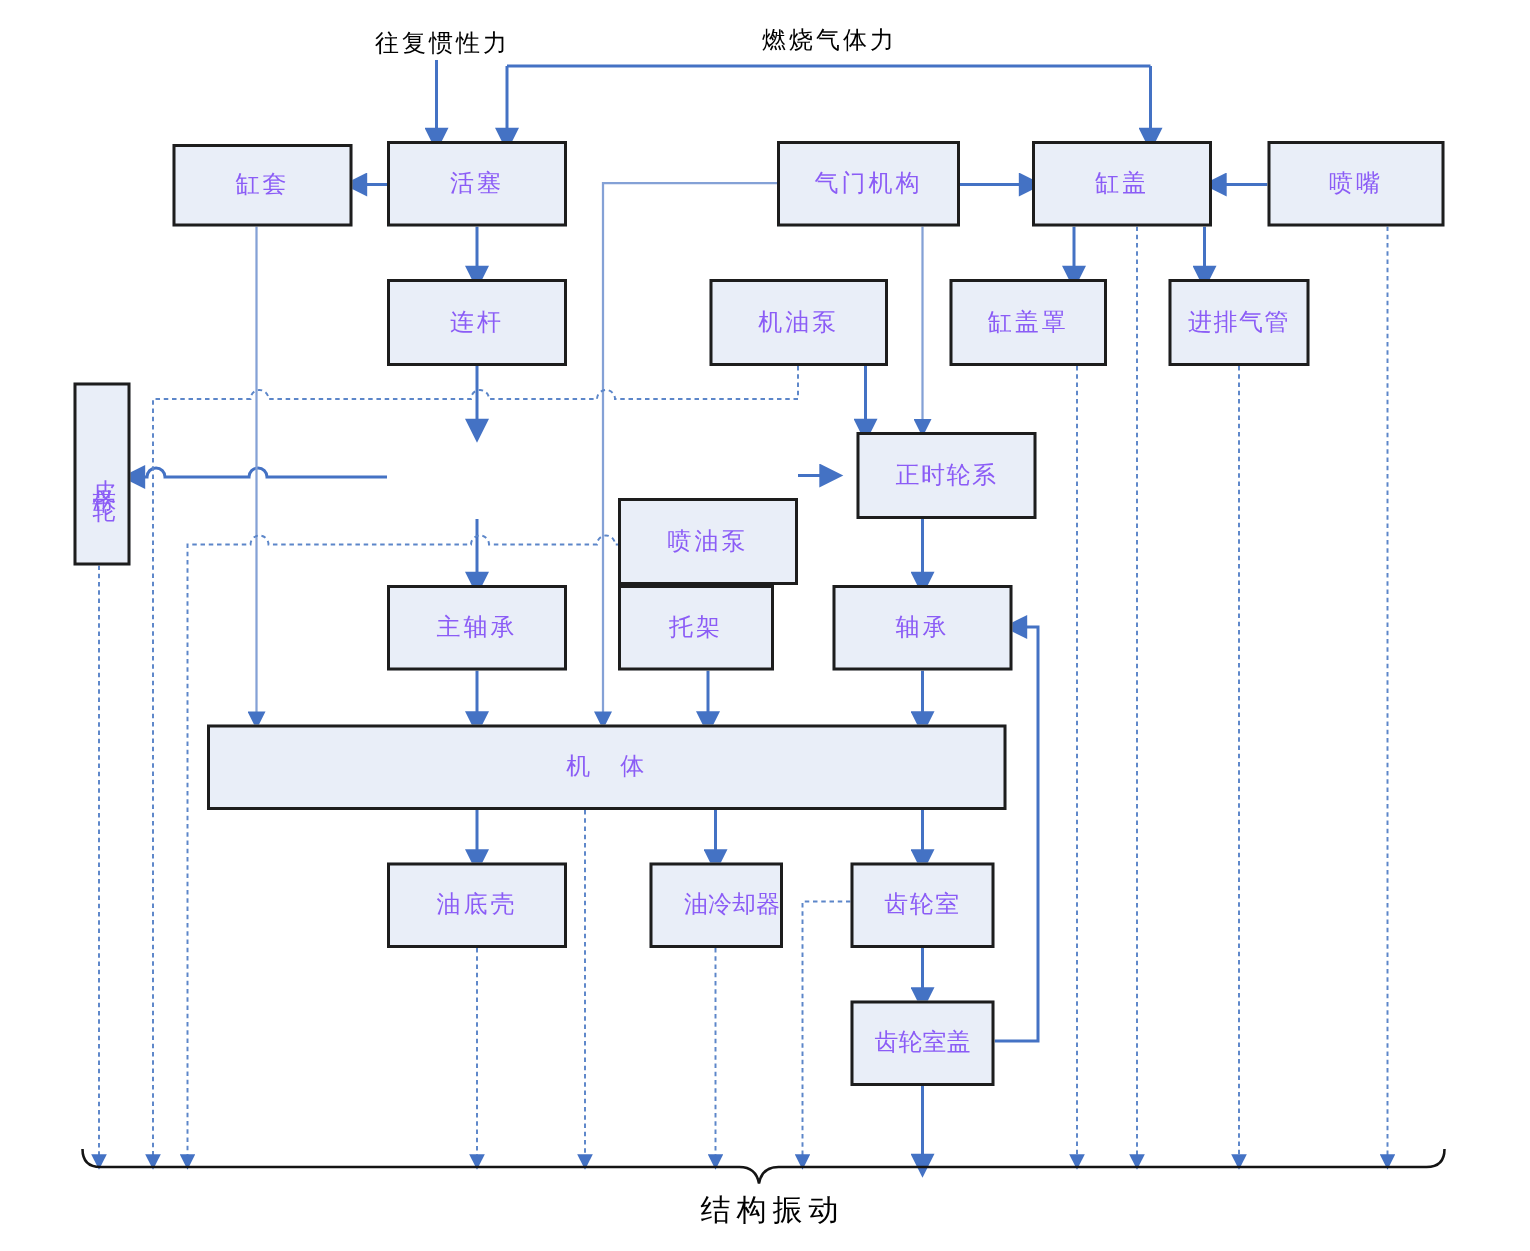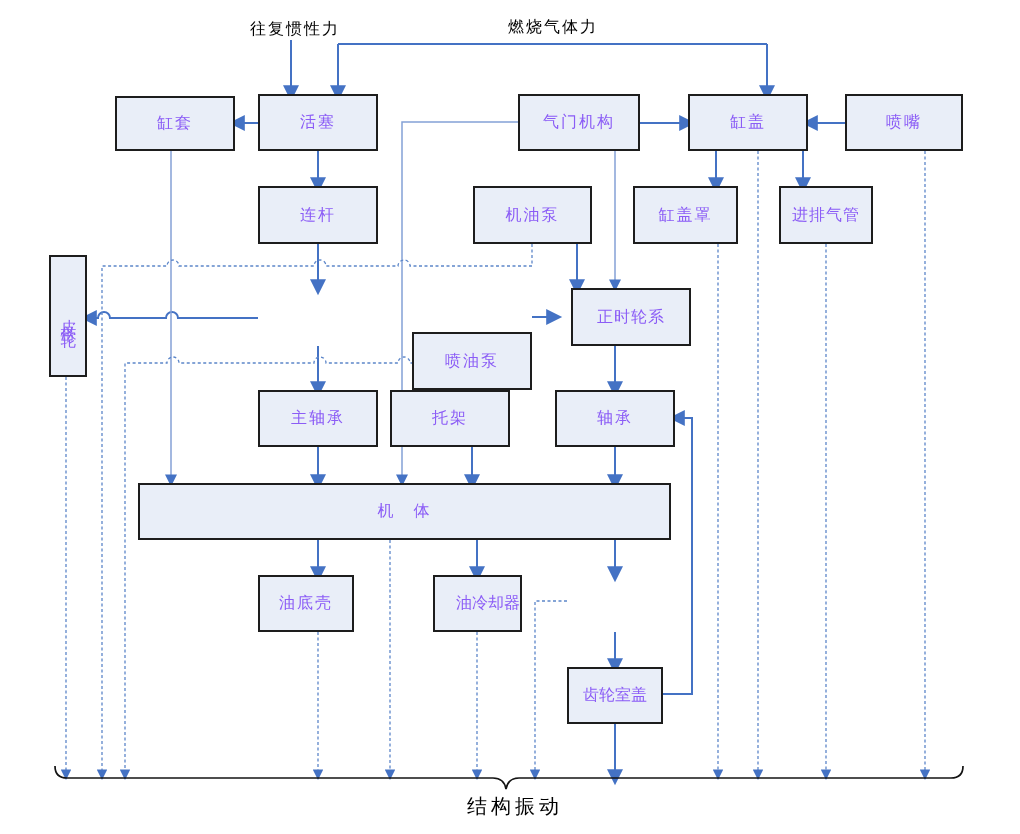--- a/index.html
+++ b/index.html
@@ -120,35 +120,38 @@
   <div class="box" style="left:412px;top:288px;width:120px;height:58px;margin-top:44px;">
       <span>喷油泵</span>
     </div>
   <div class="box" style="left:555px;top:288px;width:120px;height:58px;letter-spacing:1px;margin-left:16px;">
       <span>正时轮系</span>
     </div>
 
   <div class="box" style="left:258px;top:390px;width:120px;height:57px;">
       <span>主轴承</span>
     </div>
-  <div class="box" style="left:390px;top:390px;width:120px;height:57px;font-family:Liberation Mono, monospace;">
+  <div class="box" style="left:412px;top:390px;width:104px;height:57px;font-family:Liberation Mono, monospace;">
       <span>托架</span>
     </div>
   <div class="box" style="left:555px;top:390px;width:120px;height:57px;">
       <span>轴承</span>
     </div>
 
   <div class="box" style="left:138px;top:483px;width:533px;height:57px;">
       <span>机　体</span>
     </div>
 
-  <div class="box" style="left:258px;top:575px;width:96px;height:57px;">
+  <div class="box" style="left:258px;top:575px;width:120px;height:57px;">
       <span>油底壳</span>
     </div>
   <div class="box" style="left:433px;top:575px;width:89px;height:57px;letter-spacing:0;justify-content:flex-end;">
       <span>油冷却器</span>
+    </div>
+  <div class="box" style="left:567px;top:575px;width:96px;height:57px;letter-spacing:1px;">
+      <span>齿轮室</span>
     </div>
 
   <div class="box" style="left:567px;top:667px;width:96px;height:57px;letter-spacing:0;">
       <span>齿轮室盖</span>
     </div>
 
 </div>
 
 </body></html>

